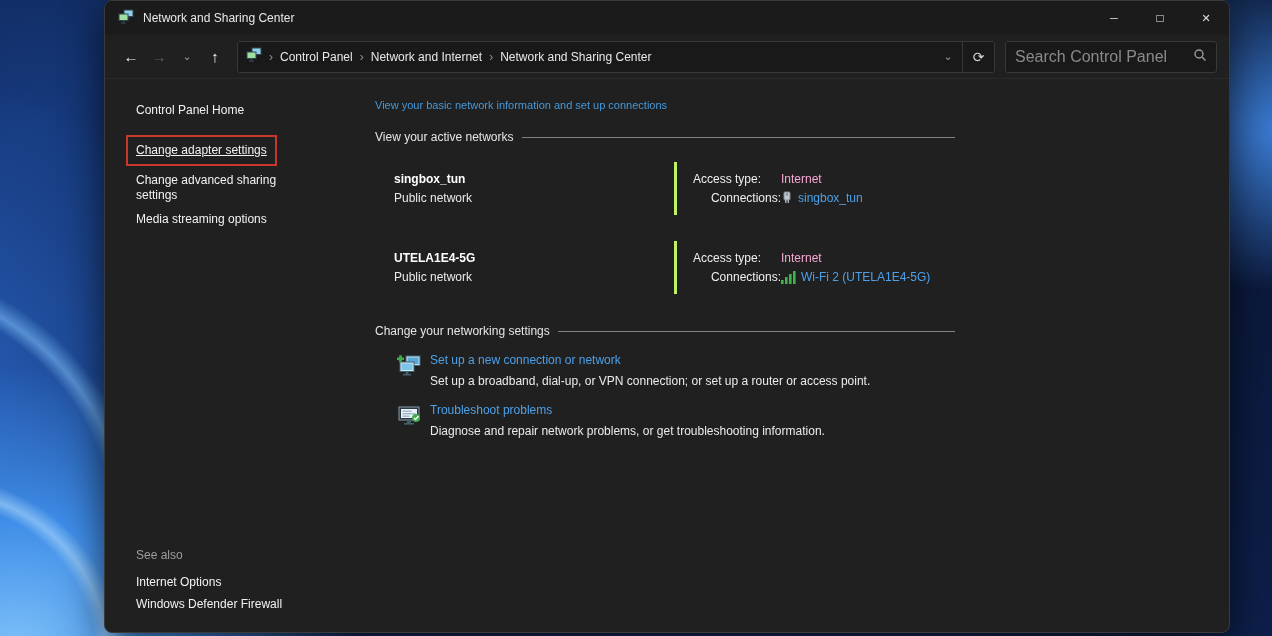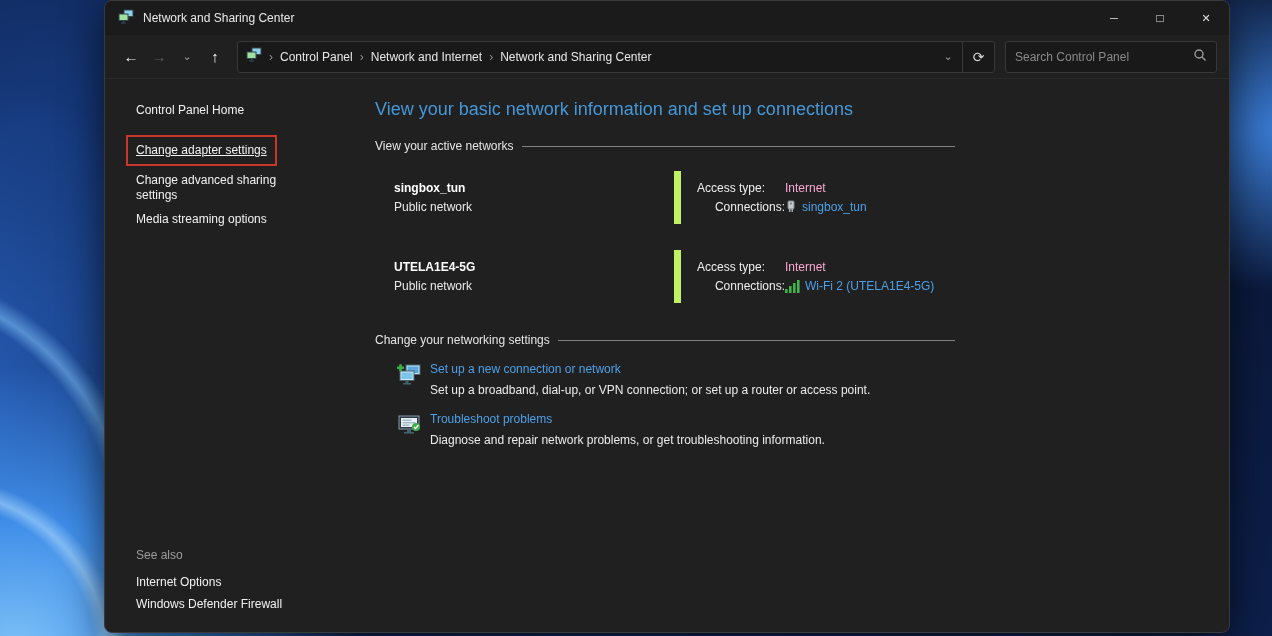--- a/index.html
+++ b/index.html
@@ -43,21 +43,21 @@
   .addressbar{ flex:1; height:32px; margin-left:8px; background:#191919; border:1px solid #383838; border-radius:3px;
                display:flex; align-items:center; padding-left:8px; min-width:0; }
   .crumb-sep{ color:#8f8f8f; font-size:12px; padding:0 7px; }
   .crumb{ color:#e8e8e8; white-space:nowrap; cursor:default; }
   .addressbar .spacer{ flex:1; }
   .addr-chevron{ width:28px; text-align:center; color:#9a9a9a; font-size:11px; }
   .refresh-seg{ width:32px; height:30px; border-left:1px solid #383838; display:flex; align-items:center; justify-content:center;
                 color:#d6d6d6; font-size:14px; }
   .searchbox{ width:212px; height:32px; margin-left:10px; background:#191919; border:1px solid #383838; border-radius:3px;
               display:flex; align-items:center; padding:0 9px; }
-  .searchbox input{ flex:1; background:transparent; border:none; outline:none; color:#e8e8e8; font-size:12px; font-family:inherit; min-width:0; }
+  .searchbox input{ flex:1; background:transparent; border:none; outline:none; color:#e8e8e8; font-size:16px; font-family:inherit; min-width:0; }
   .searchbox input::placeholder{ color:#8a8a8a; }
 
   
   .win-body{ display:flex; height:calc(633px - 34px - 44px - 2px);gap:44px; }
 
   
   .sidebar{ width:226px; padding:24px 0 20px 31px; display:flex; flex-direction:column; }
   .side-link{ color:#f2f2f2; cursor:pointer; line-height:15px; }
   .side-cph{ margin-bottom:17px; }
   .adapter-box{ border:2px solid #c9372c; padding:6px 8px; width:fit-content; margin-left:-10px; margin-bottom:7px; }
@@ -65,31 +65,31 @@
   .side-adv{ width:150px; margin-bottom:9px; }
   .side-media{ margin-bottom:0; }
   .side-bottom{ margin-top:auto; }
   .see-also{ color:#9d9d9d; margin-bottom:13px; }
   .side-bottom .side-link{ display:block; margin-bottom:7px; }
   .side-bottom .side-link:last-child{ margin-bottom:0; }
 
   
   .main{ flex:1; padding-top:12px; }
   .content{ width:580px; }
-  .page-heading{ font-size:18px; color:#4598d8; font-weight:400; margin:8px 0 19px 0; }
+  .page-heading{ font-size:11px; color:#4598d8; font-weight:400; margin:8px 0 19px 0; }
   .section-row{ display:flex; align-items:center; }
   .section-title{ color:#e5e5e5; white-space:nowrap; }
   .section-rule{ flex:1; height:1px; background:#828282; margin-left:8px; }
 
   .network-row{ display:flex; margin-left:19px; margin-top:18px; }
   .network-row + .network-row{ margin-top:26px; }
   .net-left{ width:280px; padding:10px 0; }
   .net-name{ font-weight:bold; color:#fff; }
   .net-type{ margin-top:5px; color:#e9e9e9; }
-  .net-right{ border-left:7px solid #bef264; padding:10px 0 10px 16px; flex:1; }
+  .net-right{ border-left:3px solid #bef264; padding:10px 0 10px 16px; flex:1; }
   .net-line{ display:flex; align-items:center; }
   .net-line + .net-line{ margin-top:5px;text-align:right; }
   .net-label{ width:88px; color:#efefef; }
   .net-value{ color:#f9a8d4; }
   .net-link{ color:#4da0e8; cursor:pointer; margin-left:5px; }
   .conn-icon{ display:inline-flex; align-items:flex-end; }
 
   .settings-section{ margin-top:30px; }
   .setting-item{ display:flex; margin-left:21px; margin-top:15px; }
   .setting-icon{ width:26px; margin-right:8px; display:flex; justify-content:center; }

